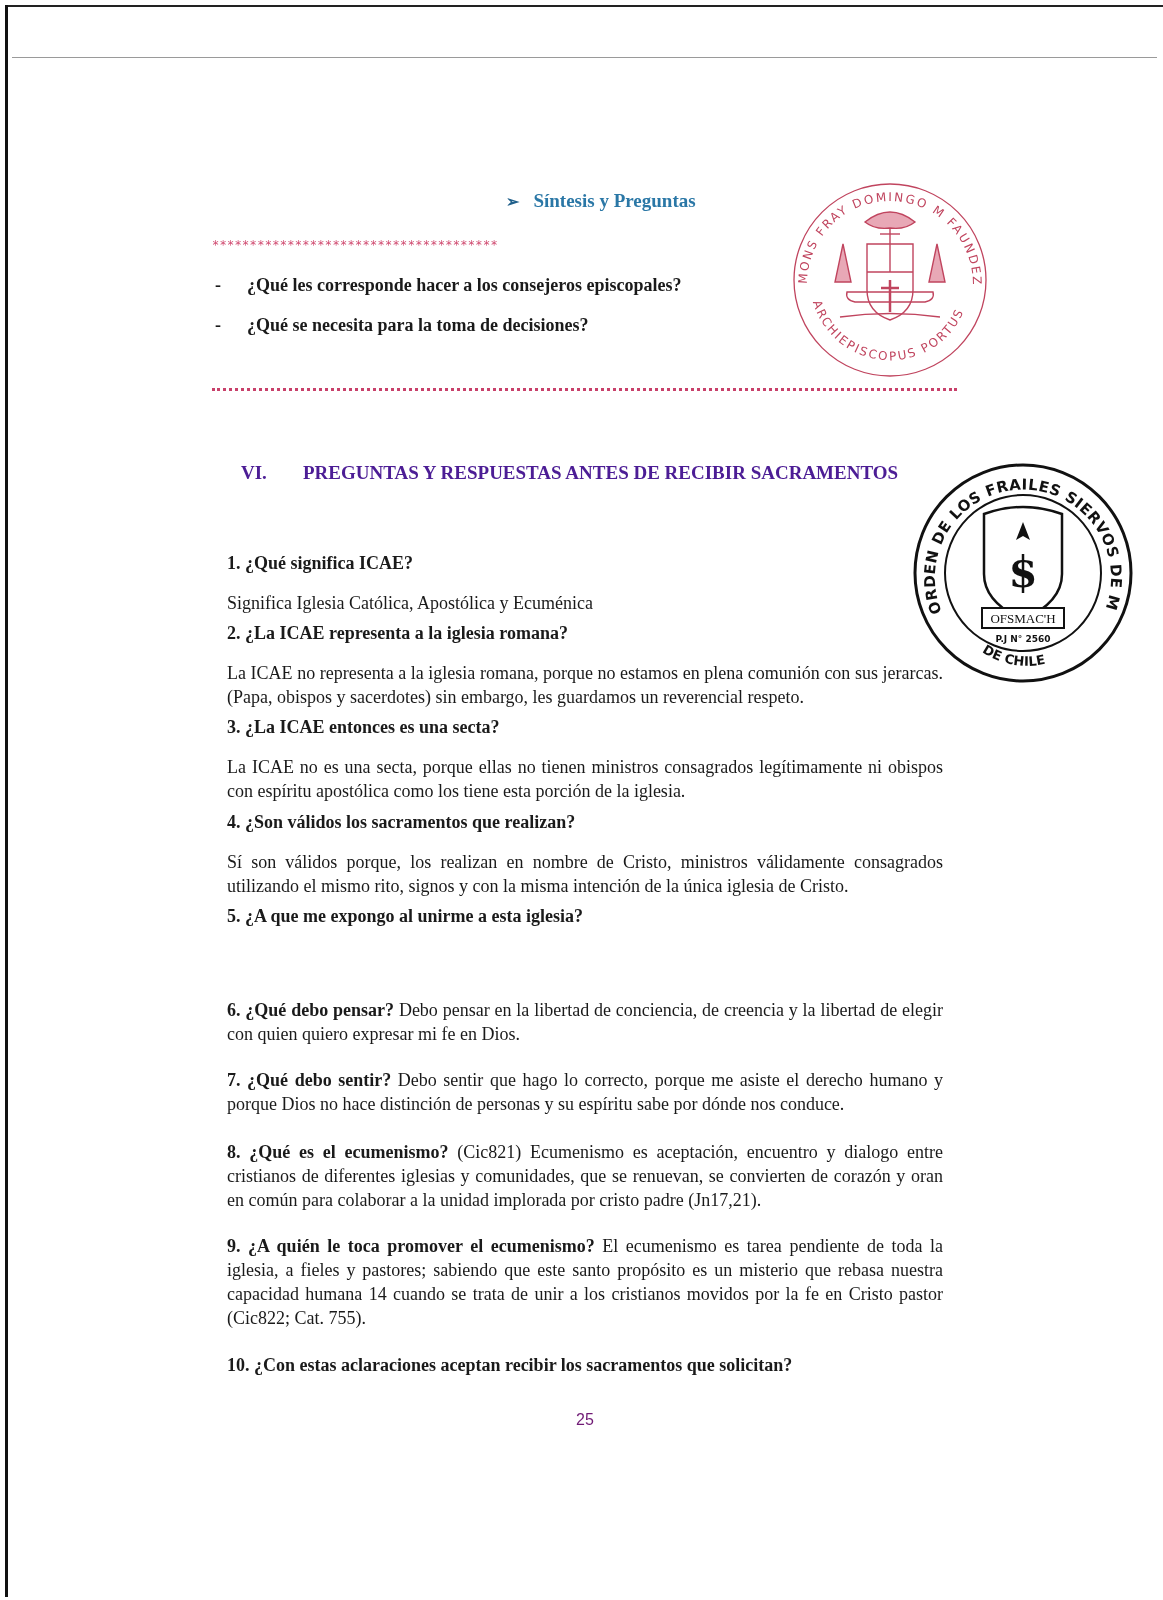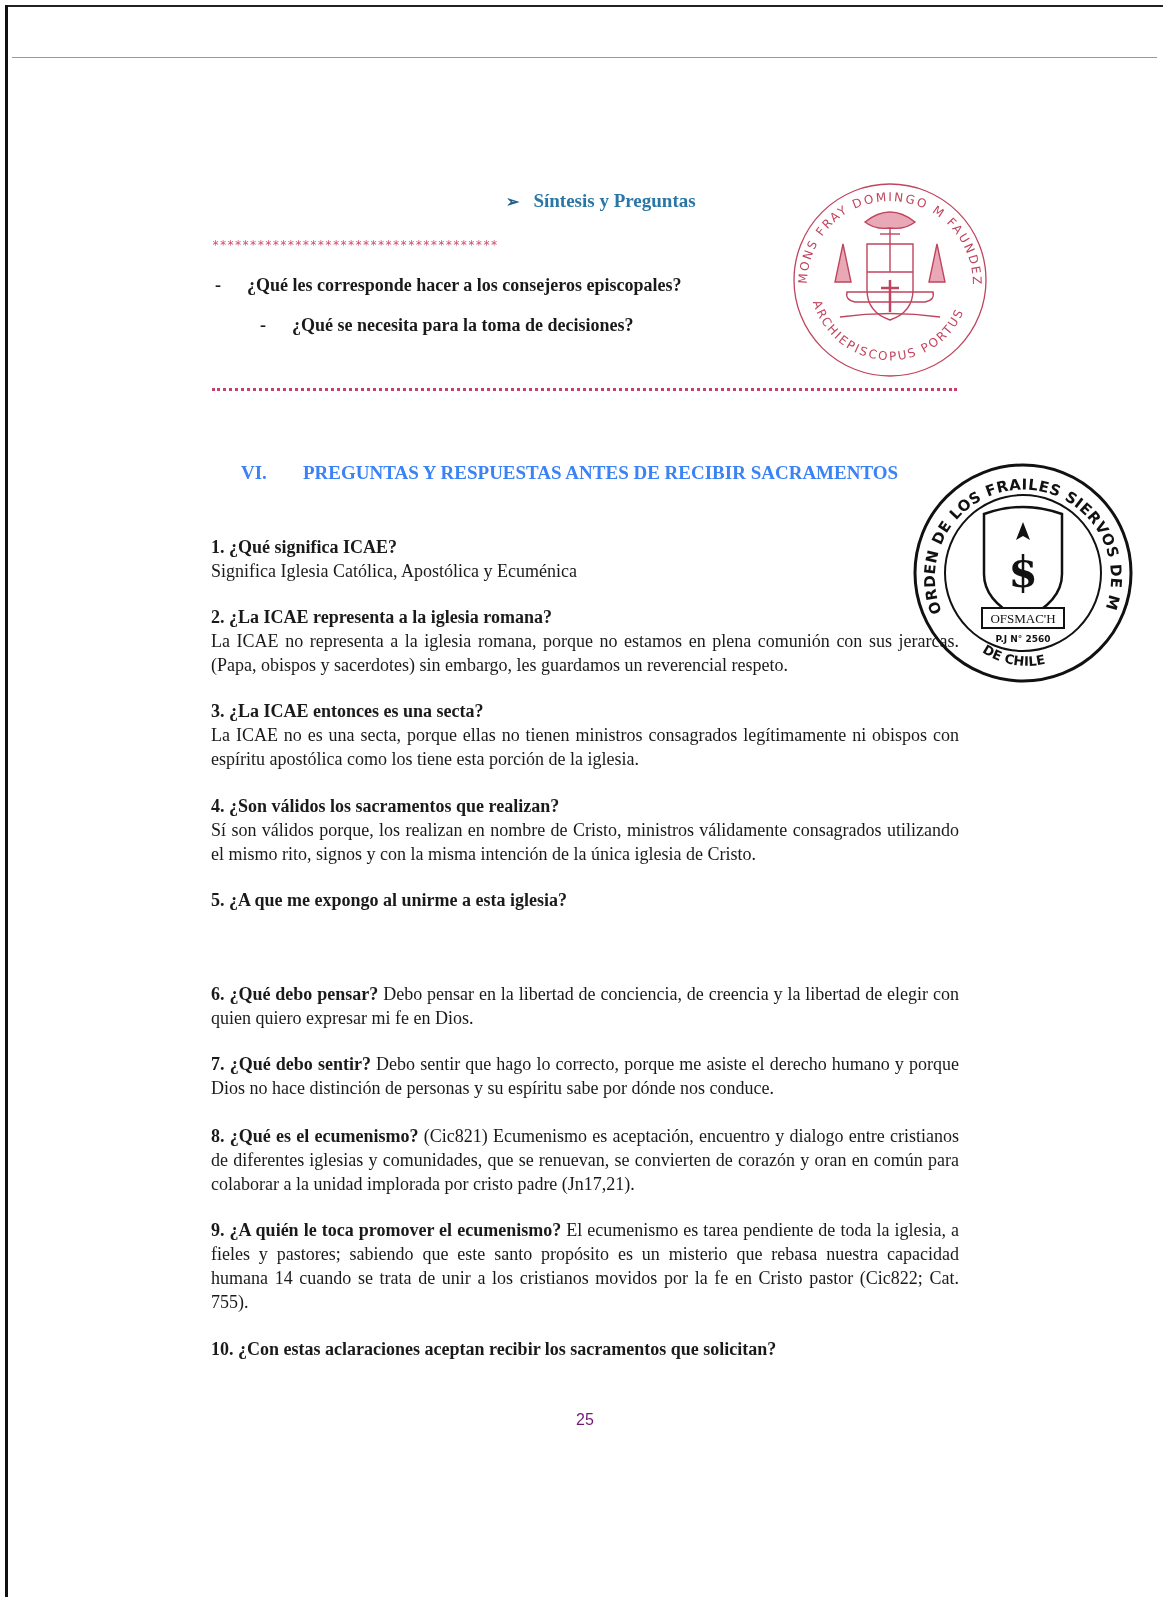--- a/index.html
+++ b/index.html
@@ -9,30 +9,30 @@
     .header-rule { position: absolute; left: 12px; top: 57px; width: 1145px; height: 1px; background: #9a9a9a; }
 
     .synth-title { position: absolute; left: 506px; top: 190px; font-size: 19px; font-weight: bold; color: #2a77a6; white-space: nowrap; }
     .synth-title .arrow { display: inline-block; margin-right: 14px; color: #1f5f8a; font-size: 16px; }
 
     .stars { position: absolute; left: 212px; top: 238px; font-family: "DejaVu Sans Mono", monospace; font-size: 12px; letter-spacing: 0.3px; color: #d04a70; white-space: nowrap; }
 
     .bullet-q { position: absolute; left: 215px; font-size: 18px; font-weight: bold; white-space: nowrap; }
     .bullet-q .dash { display: inline-block; width: 32px; }
     .bq1 { top: 275px; }
-    .bq2 { top: 315px; margin-left: 45px; }
+    .bq2 { top: 315px; }
 
     .dotted-sep { position: absolute; left: 212px; top: 388px; width: 745px; height: 0; border-top: 3px dotted #c8406a; }
 
-    .section-heading { position: absolute; left: 241px; top: 462px; font-size: 19px; font-weight: bold; color: #3b82f6; white-space: nowrap; }
+    .section-heading { position: absolute; left: 241px; top: 462px; font-size: 19px; font-weight: bold; color: #4c1d95; white-space: nowrap; }
     .section-heading .num { display: inline-block; width: 62px; }
 
     .qa { position: absolute; left: 211px; width: 748px; font-size: 18px; line-height: 24px; text-align: justify; }
     .qa .q { font-weight: bold; }
-    .qa p { margin: 0; }
+    .qa p { margin: 16px; }
 
     .page-number { position: absolute; left: 576px; top: 1411px; font-family: "Liberation Sans", sans-serif; font-size: 16px; color: #701a75; }
 
     .seal-bishop { position: absolute; left: 785px; top: 172px; width: 210px; height: 215px; }
     .seal-order { position: absolute; left: 912px; top: 462px; width: 222px; height: 222px; }
   </style>
 </head>
 <body>
 
 <div class="page-border-top"></div>

